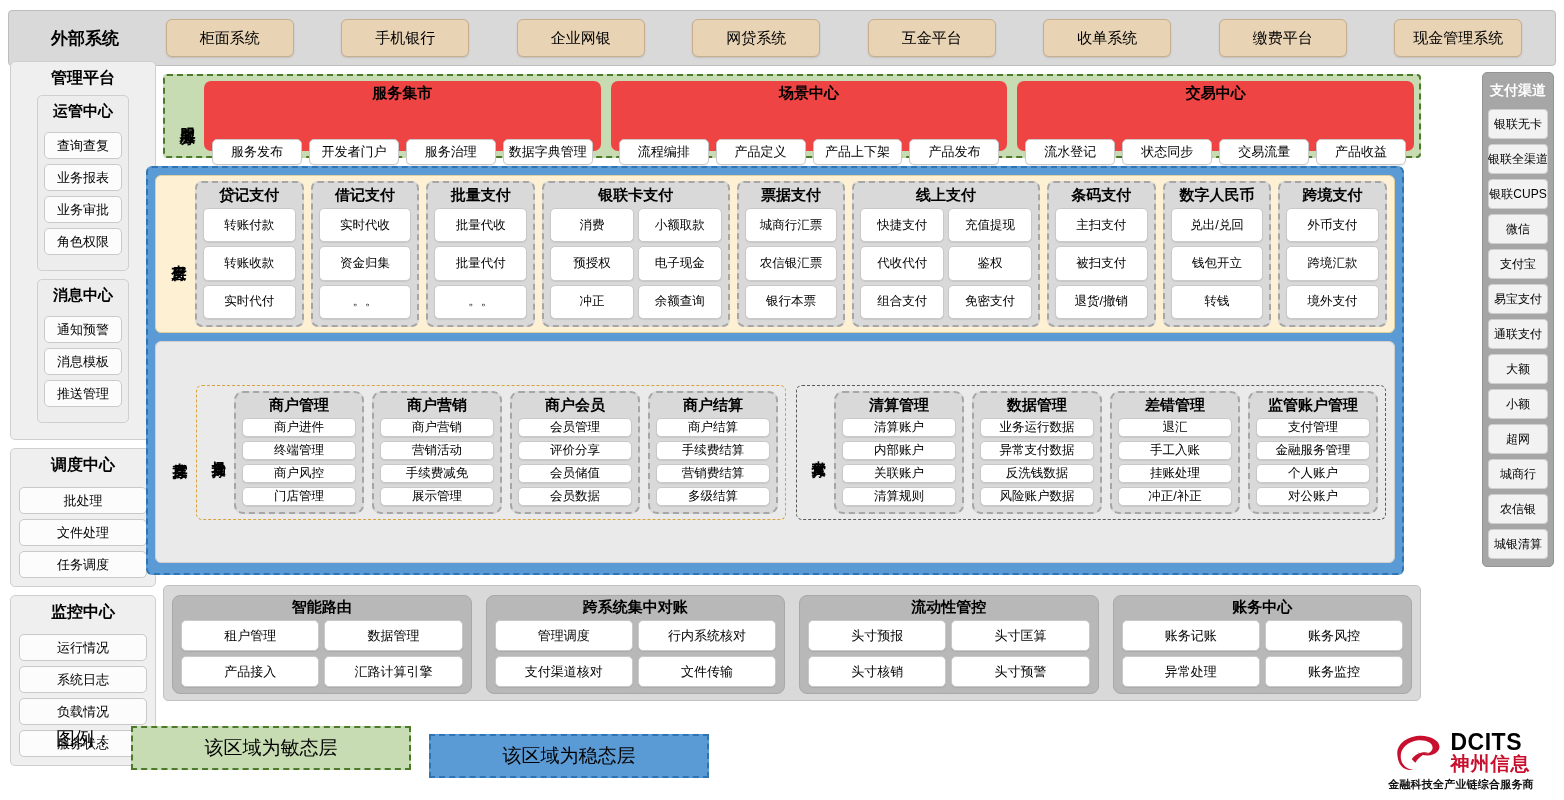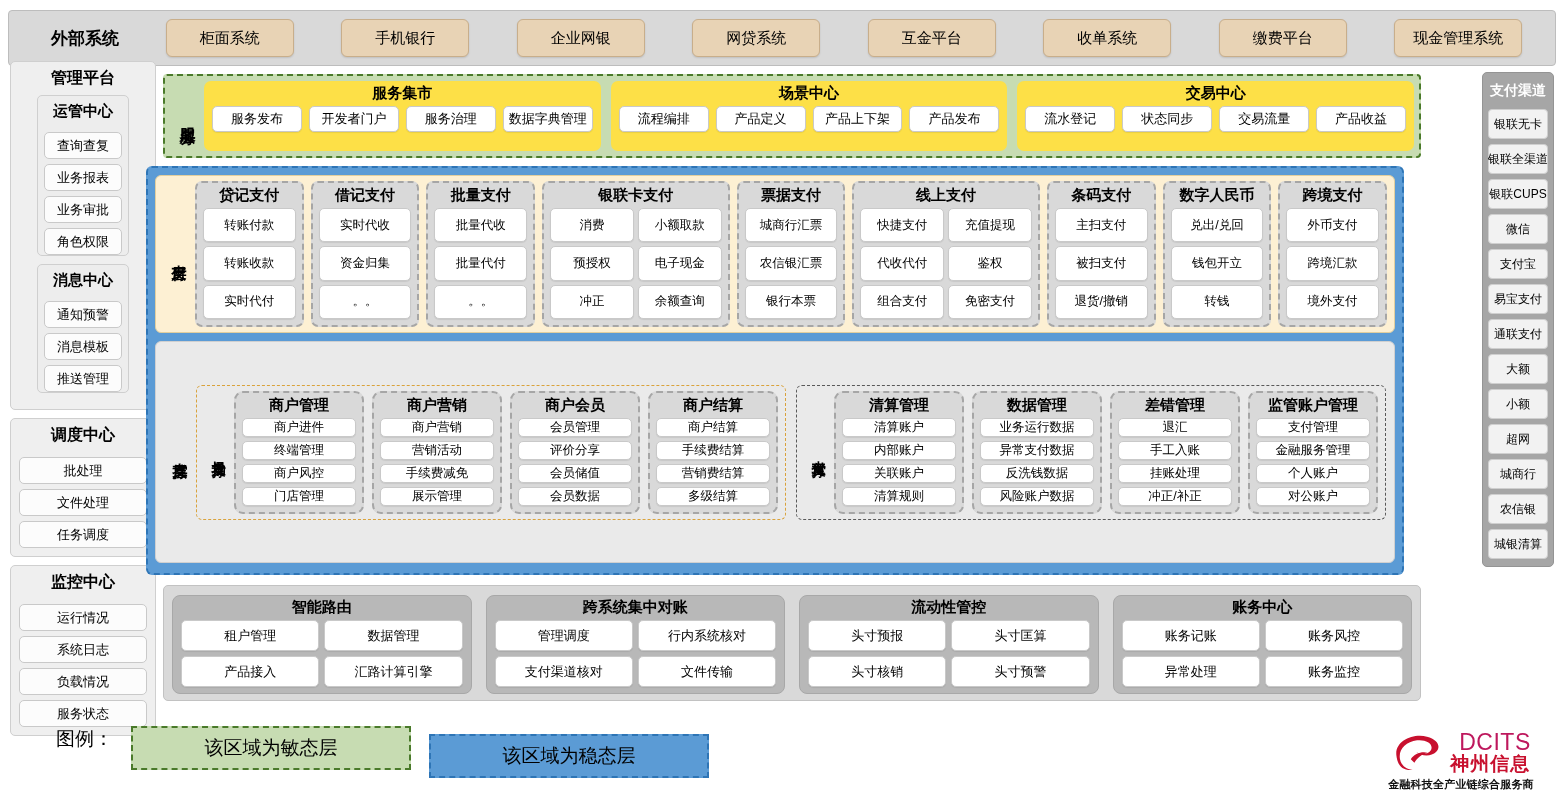--- a/index.html
+++ b/index.html
@@ -49,21 +49,21 @@
 
   
   #left-rail { position: absolute; left: 10px; top: 61px; width: 146px; }
   .rail-title { font-size: 16px; font-weight: bold; text-align: center; padding: 6px 0 6px; }
   .rail-card {
     background: #efefef; border: 1px solid #cfcfcf; border-radius: 5px;
     margin-bottom: 8px; padding: 0 8px 8px;
   }
   .rail-sub {
     background: #ededed; border: 1px solid #cfcfcf; border-radius: 5px;
-    margin: 0 18px 8px; padding: 0 6px 0;
+    margin: 0 18px 8px; padding: 0 6px 15px;
   }
   .rail-sub .rail-title { font-size: 15px; }
   .rail-item {
     background: #fcfcfc; border: 1px solid #c9c9c9; border-radius: 5px;
     height: 27px; margin-top: 5px;
     display: flex; align-items: center; justify-content: center;
     font-size: 13px;
   }
 
   
@@ -85,22 +85,22 @@
     position: absolute; left: 163px; top: 74px; width: 1258px; height: 84px;
     background: #c7dcb2; border: 2px dashed #4a7a2a; border-radius: 4px;
     display: flex; align-items: stretch; padding: 5px;
   }
   #service-layer .layer-label {
     width: 34px; display: flex; align-items: center; justify-content: center;
     font-size: 16px;
   }
   #service-layer .centers { flex: 1; display: flex; gap: 10px; }
   .svc-center {
-    flex: 1; background: #fde047; border-radius: 7px;
-    padding: 3px 8px 6px; display: flex; flex-direction: column;
+    flex: 1; background: #ef4444; border-radius: 7px;
+    padding: 3px 8px 6px; display: flex; flex-direction: column; gap: 33px;
   }
   .svc-center .grp-title { margin-bottom: 3px; }
   .svc-center .row { display: flex; gap: 7px; justify-content: center; flex: 1; }
   .svc-center .leaf { flex: 1; height: 26px; max-width: 110px; }
 
   
   #stable-block {
     position: absolute; left: 146px; top: 166px; width: 1258px; height: 409px;
     background: #5b9bd5; border: 2px dashed #2e75b6; border-radius: 6px;
     padding: 7px;
@@ -180,21 +180,21 @@
     font-size: 19px;
   }
   .lg-box.agile { background: #c7dcb2; border: 2px dashed #4a7a2a; }
   .lg-box.stable { background: #5b9bd5; border: 2px dashed #2e75b6; margin-top: 8px; }
 
   
   #logo { position: absolute; right: 10px; bottom: 8px; width: 186px; text-align: center; }
   #logo .logo-row { display: flex; align-items: center; justify-content: center; gap: 5px; }
   #logo .swoosh { width: 54px; height: 40px; }
   #logo .logo-words { text-align: left; line-height: 1.0; }
-  #logo .brand-en { font-size: 23px; font-weight: normal; color: #be185d; letter-spacing: .5px; margin-left: 9px; }
+  #logo .brand-en { font-size: 23px; font-weight: bold; color: #000000; letter-spacing: .5px; }
   #logo .brand-cn { font-size: 19px; font-weight: bold; color: #c8102e; letter-spacing: 1px; }
   #logo .tagline { font-size: 11px; font-weight: bold; color: #111; margin-top: 4px; letter-spacing: .2px; }
 </style>
 </head>
 <body>
 
 <div id="ext-bar">
   <div class="ext-title">外部系统</div>
   <div class="ext-items">
       <div class="ext-item">柜面系统</div>

